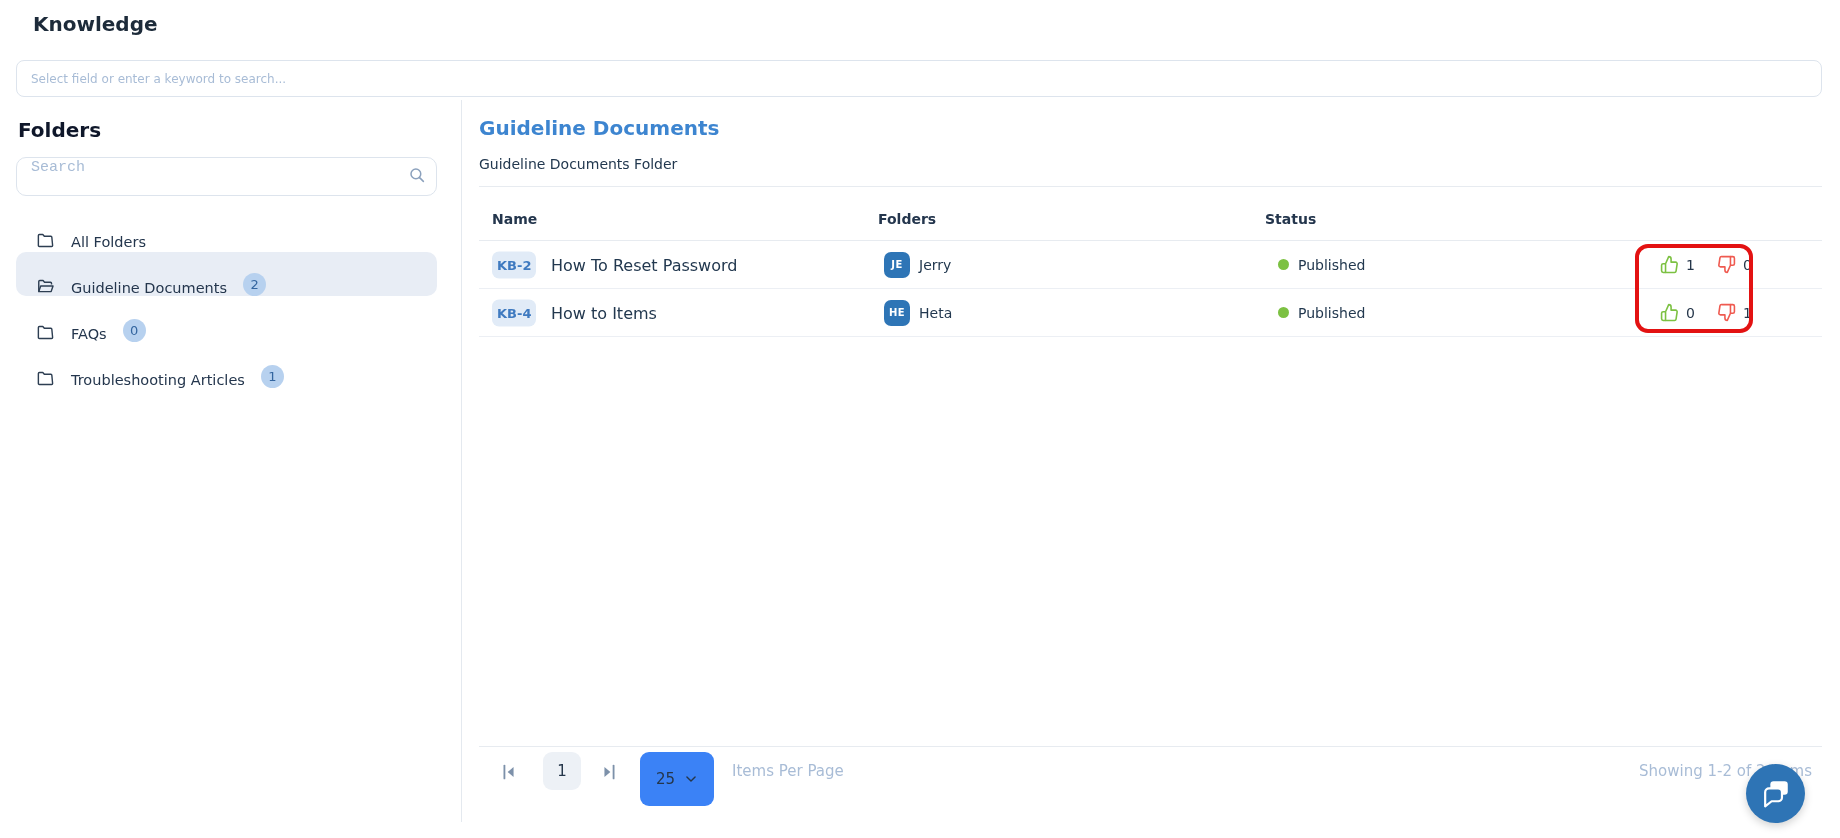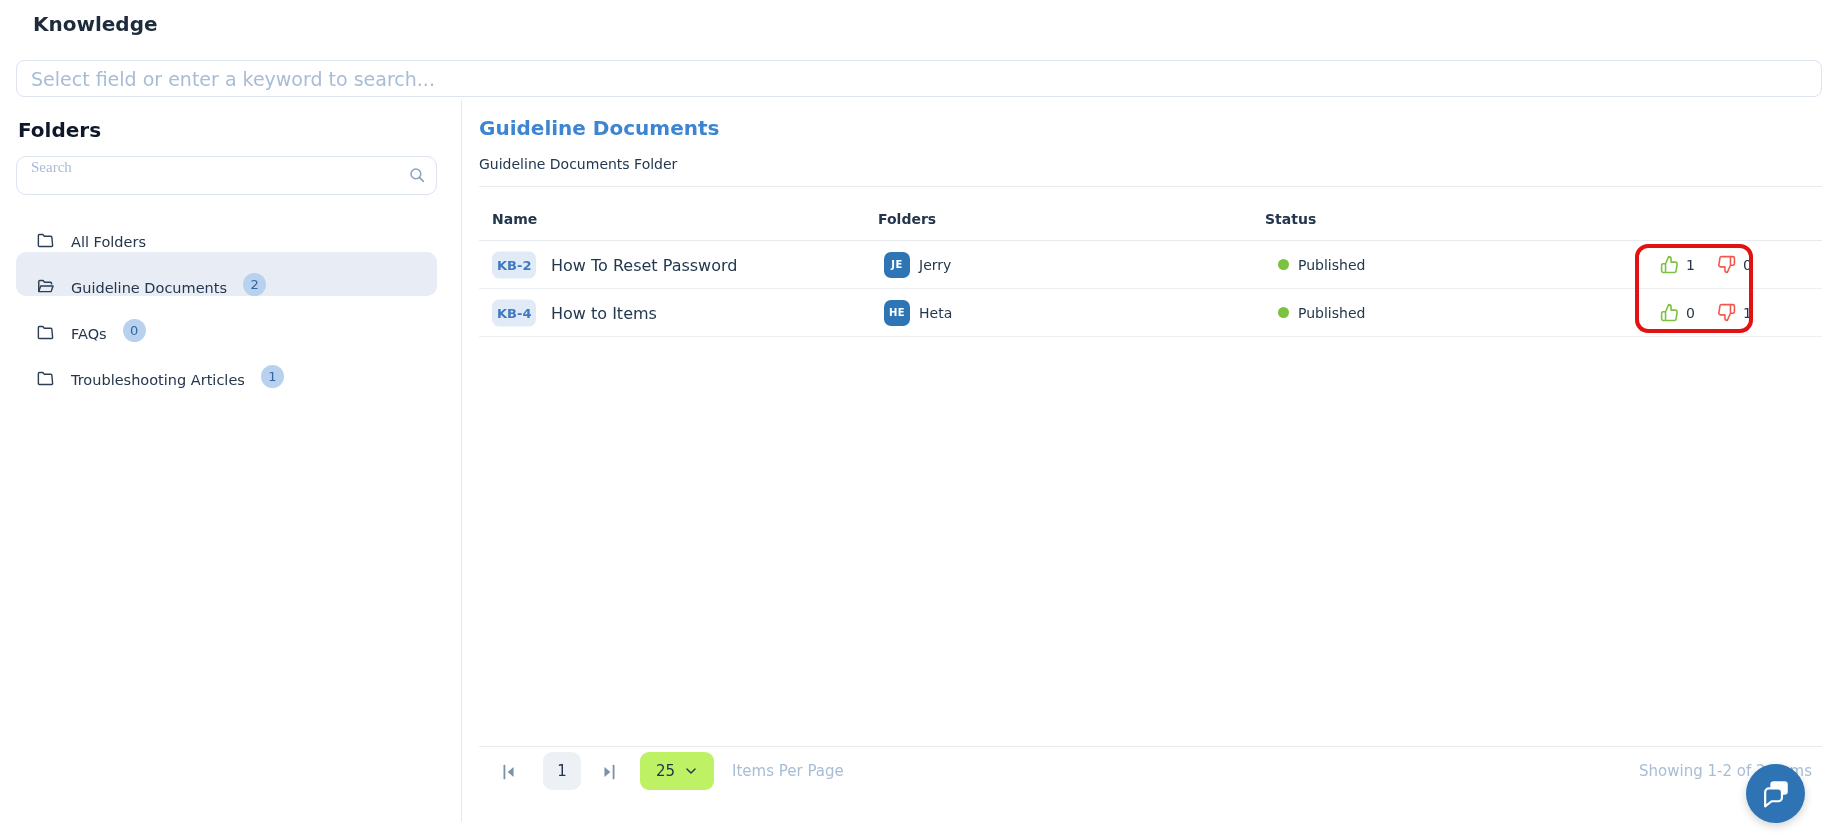--- a/index.html
+++ b/index.html
@@ -4,29 +4,29 @@
 <style>
   * { margin:0; padding:0; box-sizing:border-box; }
   html,body { width:1840px; height:838px; background:#ffffff;
     font-family:"DejaVu Sans","Liberation Sans",sans-serif; color:#22384f; }
   .abs { position:absolute; }
   #page { position:relative; width:1840px; height:838px; overflow:hidden; background:#fff; }
 
   .page-title { left:33px; top:12px; font-size:20px; font-weight:600; color:#1d2b3a; }
 
   .global-search { left:16px; top:60px; width:1806px; height:37px;
-    border:1px solid #dde4ed; border-radius:8px; padding:0 14px; font-size:19px;
+    border:1px solid #dde4ed; border-radius:8px; padding:0 14px; font-size:12px;
     color:#22384f; outline:none; font-family:inherit; }
   input::placeholder { color:#a8bcd6; opacity:1; }
 
   .folders-title { left:18px; top:118px; font-size:20px; font-weight:600; color:#0f172a; }
 
   .side-search-wrap { left:16px; top:156px; width:421px; height:39px; }
   .side-search { width:100%; height:100%; border:1px solid #dde4ed; border-radius:10px;
-    padding:0 38px 17px 14px; font-size:15px; outline:none; font-family:Liberation Serif, serif; color:#22384f; }
+    padding:0 38px 17px 14px; font-size:15px; outline:none; font-family:Liberation Mono, monospace; color:#22384f; }
   .side-search-icon { position:absolute; right:11px; top:10px; width:18px; height:18px; color:#8ba1bd; }
 
   .folder-list { left:16px; top:206px; width:421px; }
   .folder-item { height:44px; margin-bottom:2px; display:flex; align-items:flex-end;
     gap:16px; padding:0 14px 0 20px; border-radius:10px; font-size:14.5px; color:#24364d; cursor:pointer; }
   .folder-item.selected { background:#e8edf5; }
   .folder-item svg { width:19px; height:19px; color:#2d3e52; flex:0 0 auto; }
   .count-badge { min-width:23px; height:23px; border-radius:12px; background:#b7d1ef;
     color:#33659f; font-size:13px; display:inline-flex; align-items:center;
     justify-content:center; padding:0 7px; }
@@ -64,22 +64,22 @@
   .red-annotation { left:1635px; top:244px; width:118px; height:89px;
     border:4px solid #e31212; border-radius:13px; z-index:5; pointer-events:none; }
 
   .pg-divider { left:479px; top:746px; width:1343px; height:1px; background:#e7ebf0; }
   .pg-iconbtn { background:none; border:none; cursor:pointer; width:24px; height:24px;
     color:#7d91aa; padding:0; }
   .pg-iconbtn svg { width:22px; height:22px; display:block; }
   .pg-first { left:498px; top:760px; } .pg-last { left:598px; top:760px; }
   .pg-page { left:543px; top:752px; width:38px; height:38px; border:none; border-radius:9px;
     background:#edf1f6; font-size:15px; color:#25364a; cursor:pointer; font-family:inherit; }
-  .pg-size { left:640px; top:752px; width:74px; height:38px; border:none; border-radius:9px;
-    background:#bef264; font-size:15px; color:#25364a; cursor:pointer; font-family:inherit;
+  .pg-size { left:640px; top:752px; width:74px; height:54px; border:none; border-radius:9px;
+    background:#3b82f6; font-size:15px; color:#25364a; cursor:pointer; font-family:inherit;
     display:flex; align-items:center; justify-content:center; gap:9px; }
   .pg-size svg { width:14px; height:14px; color:#25364a; }
   .pg-label { left:732px; top:762px; font-size:15px; color:#a8bcd6; }
   .showing { top:762px; right:28px; font-size:15px; color:#a8bcd6; }
 
   .chat-fab { left:1746px; top:764px; width:59px; height:59px; border-radius:50%;
     background:#2e74b5; border:none; cursor:pointer; z-index:10;
     display:flex; align-items:center; justify-content:center;
     box-shadow:0 3px 8px rgba(0,0,0,.18); }
   .chat-fab svg { width:31px; height:31px; }

